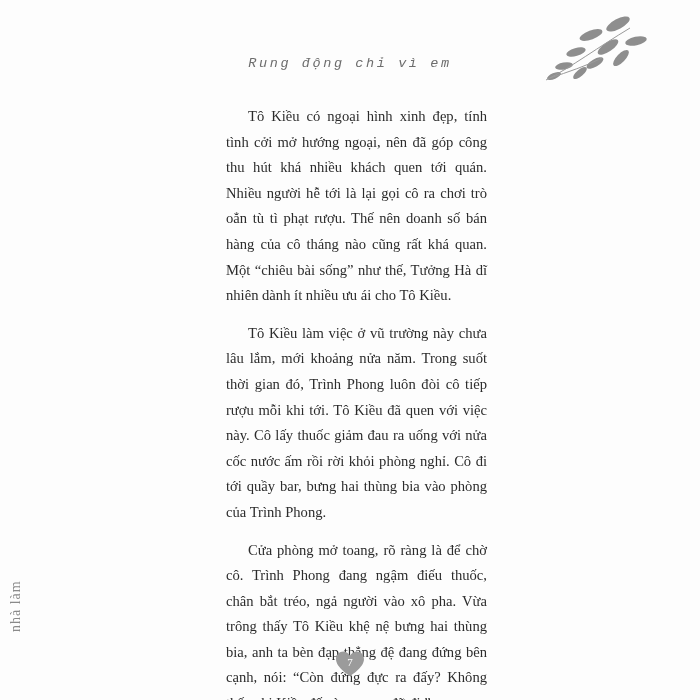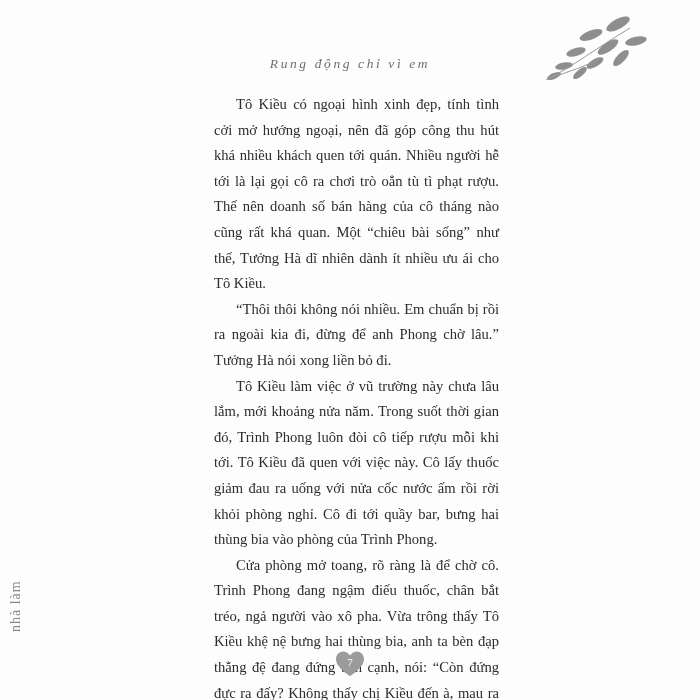--- a/index.html
+++ b/index.html
@@ -32,42 +32,42 @@
     pointer-events: none;
   }
 
   
   .running-head {
     position: absolute;
     top: 56px;
     left: 0;
     width: 700px;
     text-align: center;
-    font-family: Liberation Serif, serif;
+    font-family: Liberation Mono, monospace;
     font-style: italic;
     font-size: 13.5px;
     letter-spacing: 2.6px;
     color: #6d6d6d;
     white-space: nowrap;
   }
 
   
   .text-block {
     position: absolute;
     top: 92px;
     left: 214px;
     width: 285px;
     font-size: 14.6px;
     line-height: 25.6px;
     color: #2c2c2c;
     text-align: justify;
     text-justify: inter-word;
   }
   .text-block p {
-    margin: 0;
+    margin: 12px;
     text-indent: 22px;
   }
 
   
   .spine-text {
     position: absolute;
     left: 24px;
     bottom: 68px;
     transform-origin: left bottom;
     transform: rotate(-90deg);
@@ -134,21 +134,20 @@
         <path d="M96 72 C120 60, 150 38, 180 20"></path>
         <path d="M100 70 C118 64, 136 58, 152 50"></path>
       </g>
     </svg>
   </div>
 
   <div class="running-head">Rung động chỉ vì em</div>
 
   <div class="text-block">
     <p>Tô Kiều có ngoại hình xinh đẹp, tính tình cởi mở hướng ngoại, nên đã góp công thu hút khá nhiều khách quen tới quán. Nhiều người hễ tới là lại gọi cô ra chơi trò oẳn tù tì phạt rượu. Thế nên doanh số bán hàng của cô tháng nào cũng rất khá quan. Một “chiêu bài sống” như thế, Tưởng Hà dĩ nhiên dành ít nhiều ưu ái cho Tô Kiều.</p>
-    <p>“Thôi thôi không nói nhiều. Em chuẩn bị rồi ra ngoài kia đi, đừng để anh Phong chờ lâu.” Tưởng Hà nói xong liền bỏ đi.</p>
     <p>Tô Kiều làm việc ở vũ trường này chưa lâu lắm, mới khoảng nửa năm. Trong suốt thời gian đó, Trình Phong luôn đòi cô tiếp rượu mỗi khi tới. Tô Kiều đã quen với việc này. Cô lấy thuốc giảm đau ra uống với nửa cốc nước ấm rồi rời khỏi phòng nghỉ. Cô đi tới quầy bar, bưng hai thùng bia vào phòng của Trình Phong.</p>
     <p>Cửa phòng mở toang, rõ ràng là để chờ cô. Trình Phong đang ngậm điếu thuốc, chân bắt tréo, ngả người vào xô pha. Vừa trông thấy Tô Kiều khệ nệ bưng hai thùng bia, anh ta bèn đạp thẳng đệ đang đứng bên cạnh, nói: “Còn đứng đực ra đấy? Không thấy chị Kiều đến à, mau ra đỡ đi.”</p>
 
   </div>
 
   <div class="spine-text">nhà làm</div>
 
   <div class="page-number-wrap">
     <div class="heart">
       <svg width="30" height="28" viewBox="0 0 30 28" xmlns="http://www.w3.org/2000/svg">

